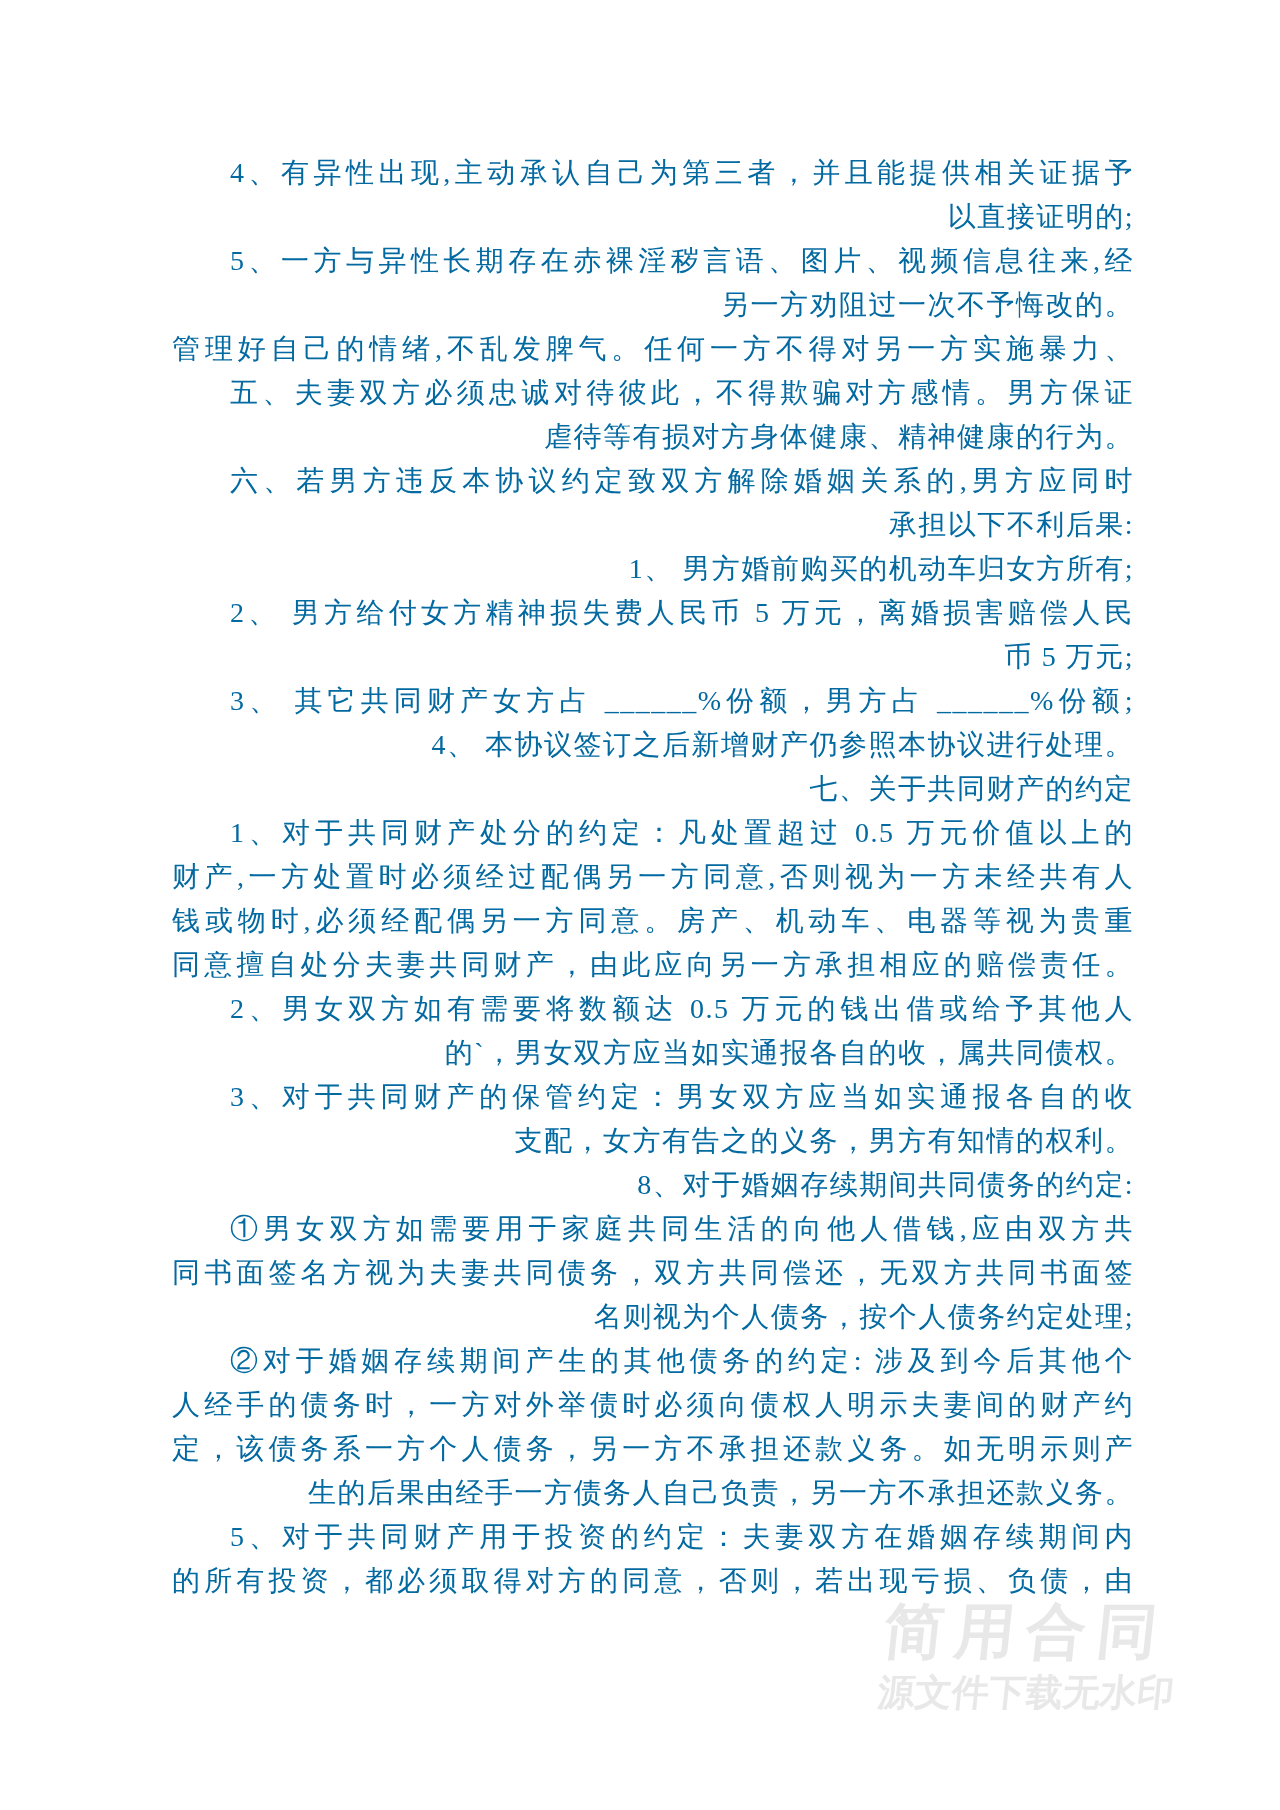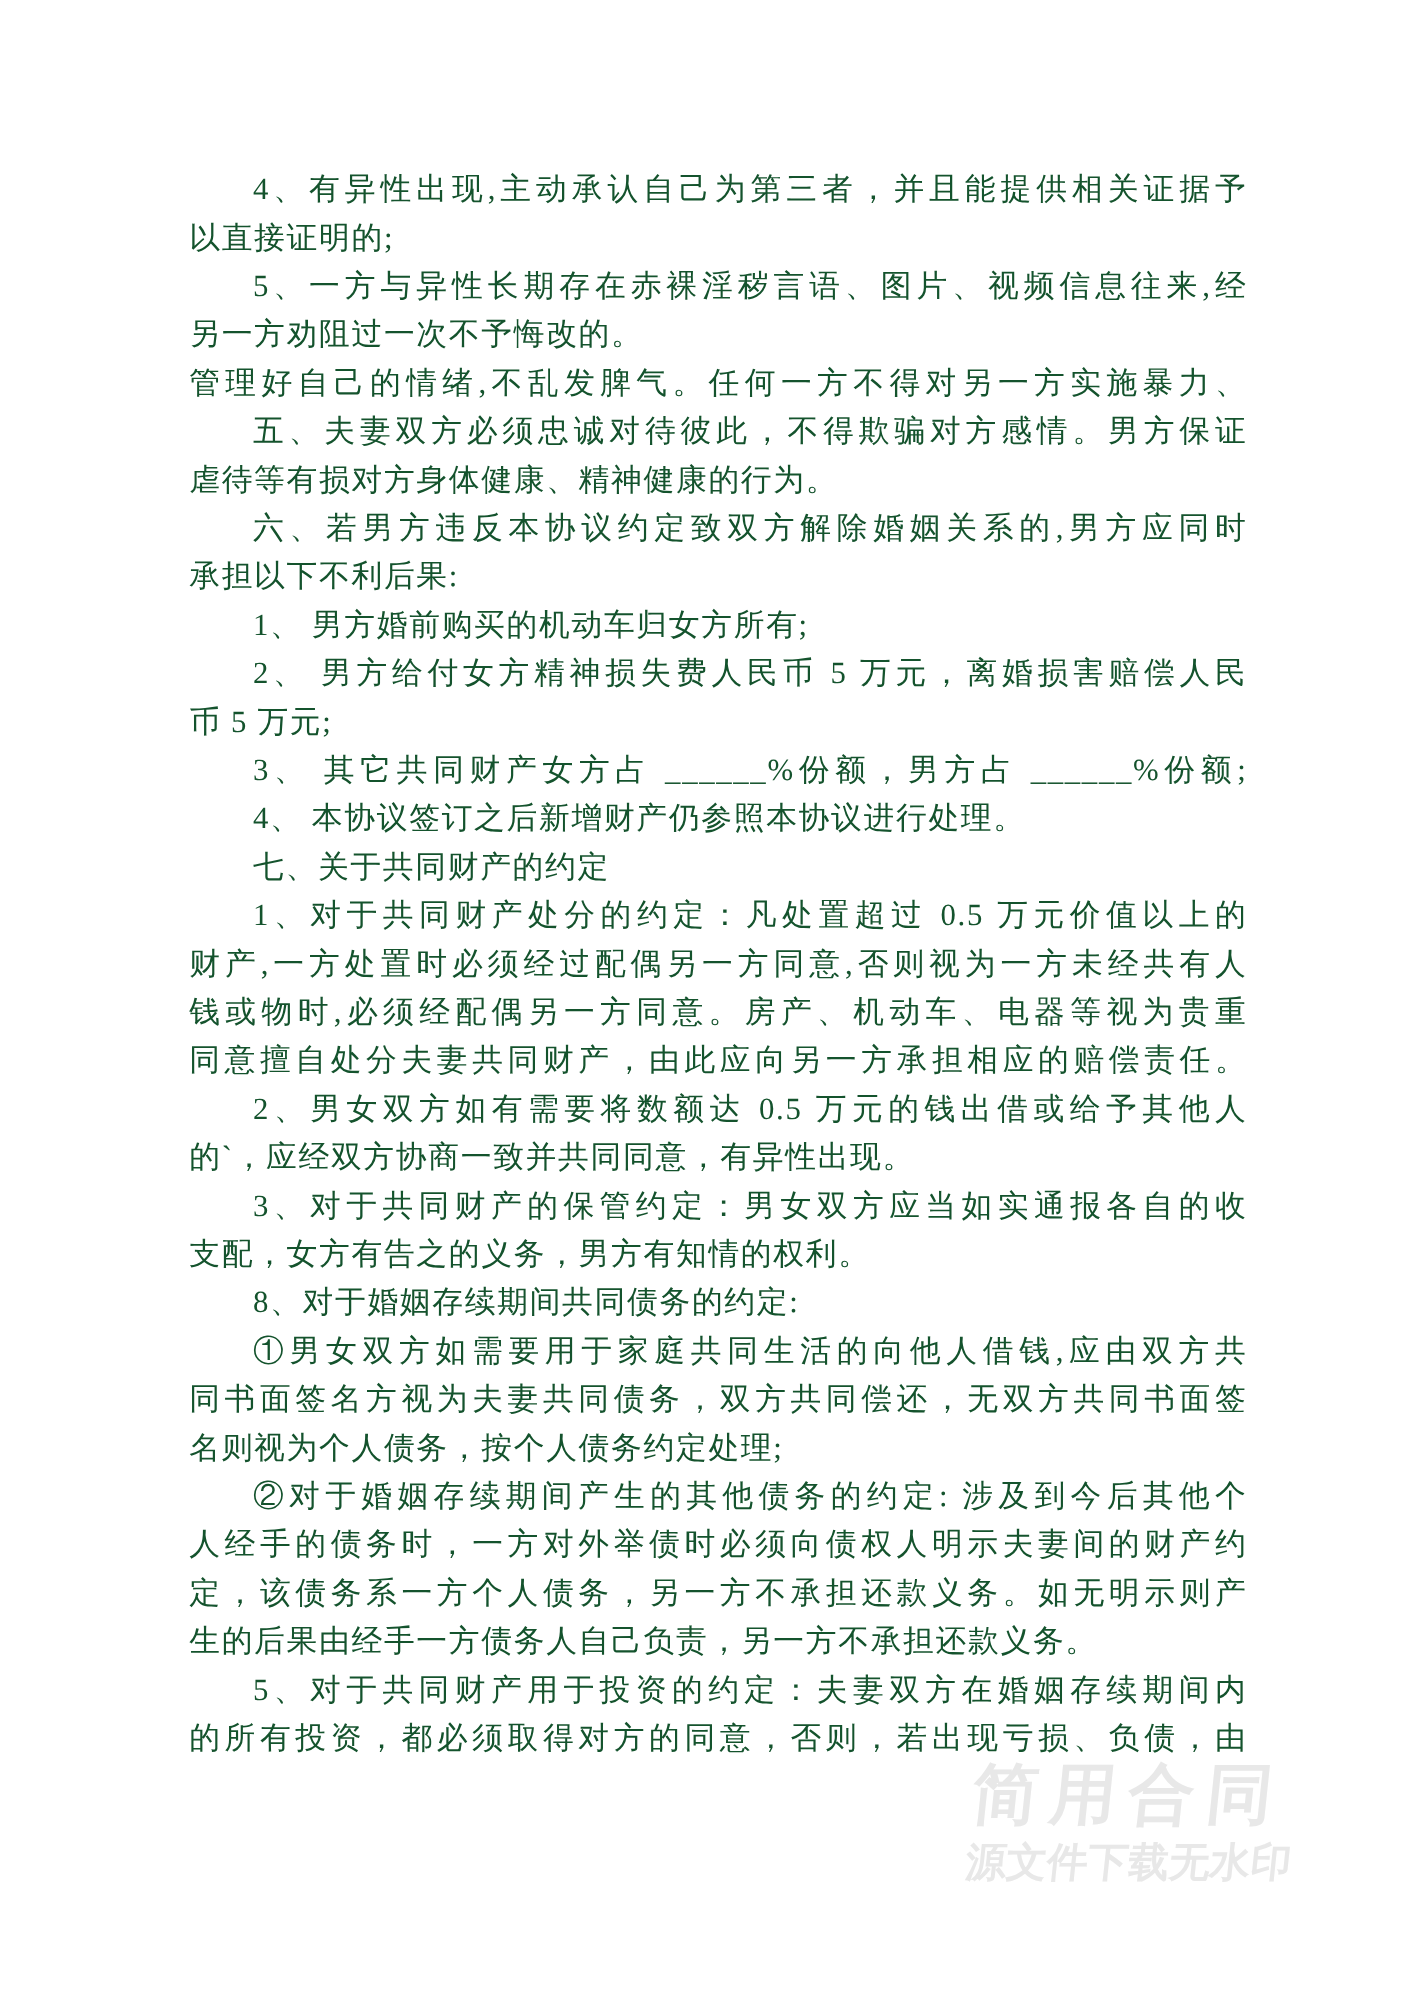--- a/index.html
+++ b/index.html
@@ -35,28 +35,29 @@
       left: 878px;
       top: 1668px;
       font-size: 37px;
       letter-spacing: 0;
     }
     .doc {
       position: absolute;
       left: 172px;
       top: 151px;
       width: 962px;
-      color: #14532d;
+      color: #0369a1;
       font-size: 28px;
       line-height: 44px;
       letter-spacing: 1.5px;
     }
     .ln {
       height: 44px;
       white-space: nowrap;
+      text-align: right;
     }
     .ln.fill {
       white-space: normal;
       text-align: justify;
       text-align-last: justify;
     }
     .ln.ind {
       text-indent: 58px;
     }
   </style>
@@ -80,21 +81,21 @@
       <div class="ln ind fill">2、 男方给付女方精神损失费人民币 5 万元，离婚损害赔偿人民</div>
       <div class="ln">币 5 万元;</div>
       <div class="ln ind fill">3、 其它共同财产女方占 ______%份额，男方占 ______%份额;</div>
       <div class="ln ind">4、 本协议签订之后新增财产仍参照本协议进行处理。</div>
       <div class="ln ind">七、关于共同财产的约定</div>
       <div class="ln ind fill">1、对于共同财产处分的约定：凡处置超过 0.5 万元价值以上的</div>
       <div class="ln fill">财产,一方处置时必须经过配偶另一方同意,否则视为一方未经共有人</div>
       <div class="ln fill">钱或物时,必须经配偶另一方同意。房产、机动车、电器等视为贵重</div>
       <div class="ln fill">同意擅自处分夫妻共同财产，由此应向另一方承担相应的赔偿责任。</div>
       <div class="ln ind fill">2、男女双方如有需要将数额达 0.5 万元的钱出借或给予其他人</div>
-      <div class="ln">的`，应经双方协商一致并共同同意，有异性出现。</div>
+      <div class="ln">的`，男女双方应当如实通报各自的收，属共同债权。</div>
       <div class="ln ind fill">3、对于共同财产的保管约定：男女双方应当如实通报各自的收</div>
       <div class="ln">支配，女方有告之的义务，男方有知情的权利。</div>
       <div class="ln ind">8、对于婚姻存续期间共同债务的约定:</div>
       <div class="ln ind fill">①男女双方如需要用于家庭共同生活的向他人借钱,应由双方共</div>
       <div class="ln fill">同书面签名方视为夫妻共同债务，双方共同偿还，无双方共同书面签</div>
       <div class="ln">名则视为个人债务，按个人债务约定处理;</div>
       <div class="ln ind fill">②对于婚姻存续期间产生的其他债务的约定: 涉及到今后其他个</div>
       <div class="ln fill">人经手的债务时，一方对外举债时必须向债权人明示夫妻间的财产约</div>
       <div class="ln fill">定，该债务系一方个人债务，另一方不承担还款义务。如无明示则产</div>
       <div class="ln">生的后果由经手一方债务人自己负责，另一方不承担还款义务。</div>

